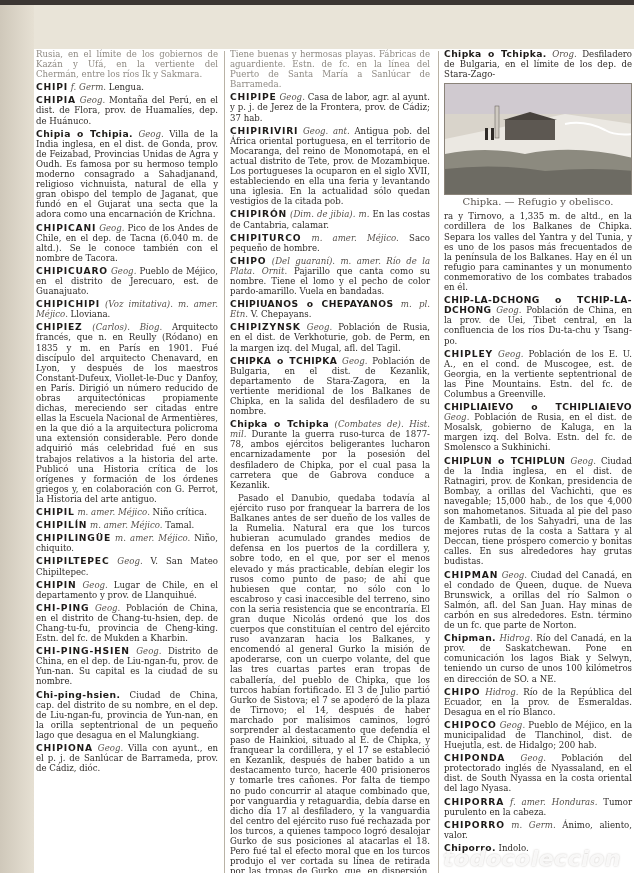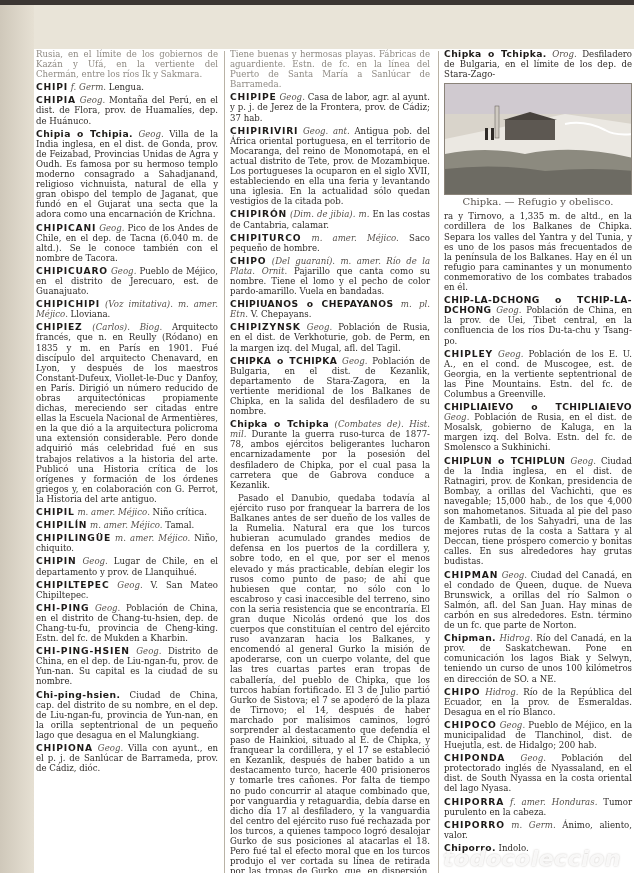--- a/index.html
+++ b/index.html
@@ -36,22 +36,22 @@
         <p class="entry"><span class="hw">CHIPI</span> <span class="cat">f. Germ.</span> <span>Lengua.</span></p>
         <p class="entry"><span class="hw">CHIPIA</span> <span class="cat">Geog.</span> <span>Montaña del Perú, en el dist. de Flora, prov. de Huamalíes, dep. de Huánuco.</span></p>
         <p class="entry"><span class="hw lc">Chipia o Tchipia.</span> <span class="cat">Geog.</span> <span>Villa de la India inglesa, en el dist. de Gonda, prov. de Feizabad, Provincias Unidas de Agra y Oudh. Es famosa por su hermoso templo moderno consagrado a Sahadjanand, religioso vichnuista, natural de ella y gran obispo del templo de Jaganat, que fundó en el Gujarat una secta que la adora como una encarnación de Krichna.</span></p>
         <p class="entry"><span class="hw">CHIPICANI</span> <span class="cat">Geog.</span> <span>Pico de los Andes de Chile, en el dep. de Tacna (6.040 m. de altd.). Se le conoce también con el nombre de Tacora.</span></p>
         <p class="entry"><span class="hw">CHIPICUARO</span> <span class="cat">Geog.</span> <span>Pueblo de Méjico, en el distrito de Jerecuaro, est. de Guanajuato.</span></p>
         <p class="entry"><span class="hw">CHIPICHIPI</span> <span class="cat">(Voz imitativa). m. amer. Méjico.</span> <span>Lloviana.</span></p>
         <p class="entry"><span class="hw">CHIPIEZ</span> <span class="cat">(Carlos). Biog.</span> <span>Arquitecto francés, que n. en Reully (Ródano) en 1835 y m. en París en 1901. Fué discípulo del arquitecto Chenavard, en Lyon, y después de los maestros Constant-Dufeux, Viollet-le-Duc y Danfoy, en París. Dirigió un número reducido de obras arquitectónicas propiamente dichas, mereciendo ser citadas entre ellas la Escuela Nacional de Armentières, en la que dió a la arquitectura policroma una extensión considerable. Pero donde adquirió más celebridad fué en sus trabajos relativos a la historia del arte. Publicó una Historia crítica de los orígenes y formación de los órdenes griegos y, en colaboración con G. Perrot, la Historia del arte antiguo.</span></p>
         <p class="entry"><span class="hw">CHIPIL</span> <span class="cat">m. amer. Méjico.</span> <span>Niño crítica.</span></p>
         <p class="entry"><span class="hw">CHIPILÍN</span> <span class="cat">m. amer. Méjico.</span> <span>Tamal.</span></p>
         <p class="entry"><span class="hw">CHIPILINGÜE</span> <span class="cat">m. amer. Méjico.</span> <span>Niño, chiquito.</span></p>
+        <p class="entry"><span class="hw">CHIPILTEPEC</span> <span class="cat">Geog.</span> <span>V. San Mateo Chipiltepec.</span></p>
         <p class="entry"><span class="hw">CHIPIN</span> <span class="cat">Geog.</span> <span>Lugar de Chile, en el departamento y prov. de Llanquihué.</span></p>
-        <p class="entry"><span class="hw">CHIPILTEPEC</span> <span class="cat">Geog.</span> <span>V. San Mateo Chipiltepec.</span></p>
         <p class="entry"><span class="hw">CHI-PING</span> <span class="cat">Geog.</span> <span>Población de China, en el distrito de Chang-tu-hsien, dep. de Chang-tu-fu, provincia de Cheng-king. Estn. del fc. de Mukden a Kharbin.</span></p>
         <p class="entry"><span class="hw">CHI-PING-HSIEN</span> <span class="cat">Geog.</span> <span>Distrito de China, en el dep. de Liu-ngan-fu, prov. de Yun-nan. Su capital es la ciudad de su nombre.</span></p>
         <p class="entry"><span class="hw lc">Chi-ping-hsien.</span> <span class="cat"></span> <span>Ciudad de China, cap. del distrito de su nombre, en el dep. de Liu-ngan-fu, provincia de Yun-nan, en la orilla septentrional de un pequeño lago que desagua en el Malungkiang.</span></p>
         <p class="entry"><span class="hw">CHIPIONA</span> <span class="cat">Geog.</span> <span>Villa con ayunt., en el p. j. de Sanlúcar de Barrameda, prov. de Cádiz, dióc.</span></p>
       </div>
 
   </div>
 
   <div class="rule" style="left:190px;"></div>
 

